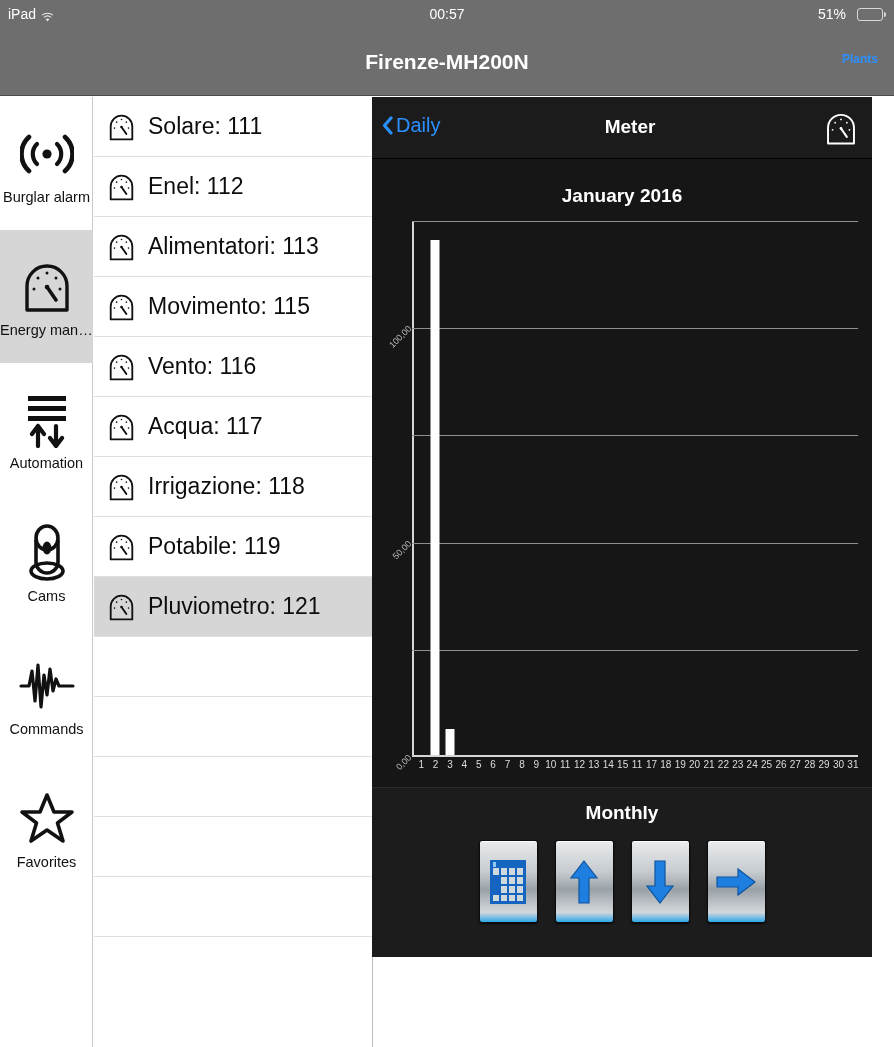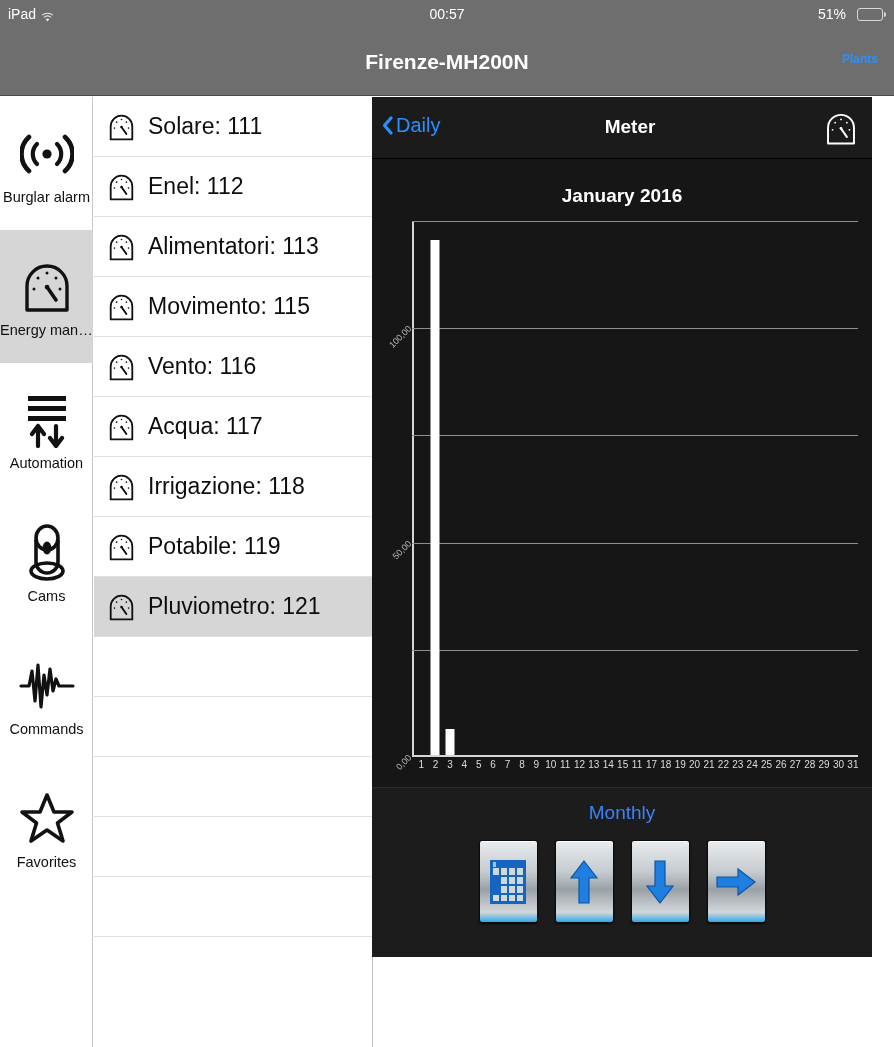--- a/index.html
+++ b/index.html
@@ -116,21 +116,21 @@
     transform: rotate(-45deg); transform-origin: right center;
     white-space: nowrap; text-align: right;
   }
   .bars { position: absolute; left: 2px; bottom: 2px; right: 0; top: 0; display: flex; }
   .bcell { flex: 1 1 0; position: relative; height: 100%; }
   .bar { position: absolute; bottom: 0; left: 50%; transform: translateX(-50%); width: 9px; background: #ffffff; }
   .xlabels { position: absolute; left: 42px; top: 600px; width: 446px; display: flex; }
   .xlab { flex: 1 1 0; text-align: center; color: #dcdcdc; font-size: 10px; }
 
   .panel-foot { position: absolute; left: 0; top: 690px; width: 500px; height: 170px; background: #1c1c1c; border-top: 1px solid #2b2b2b;}
-  .foot-title { text-align: center; color: #3b82f6; font-size: 19px; padding-top: 14px; }
+  .foot-title { text-align: center; color: #ffffff; font-size: 19px; padding-top: 14px; font-weight: bold; }
   .foot-btns { display: flex; justify-content: center; gap: 17px; padding-top: 16px; }
   .gbtn {
     width: 59px; height: 83px; cursor: pointer; border-radius: 3px;
     background: linear-gradient(to bottom, #e9ecee 0%, #c6cbcf 38%, #9aa1a6 60%, #d3d8dc 88%, #2fa8e8 100%);
     border: 1px solid #0c0c0c;
     box-shadow: inset 0 1px 0 #ffffff, 0 1px 2px rgba(0,0,0,.7);
     display: flex; align-items: center; justify-content: center;
   }
   .gbtn svg { display: block; }
 </style>

